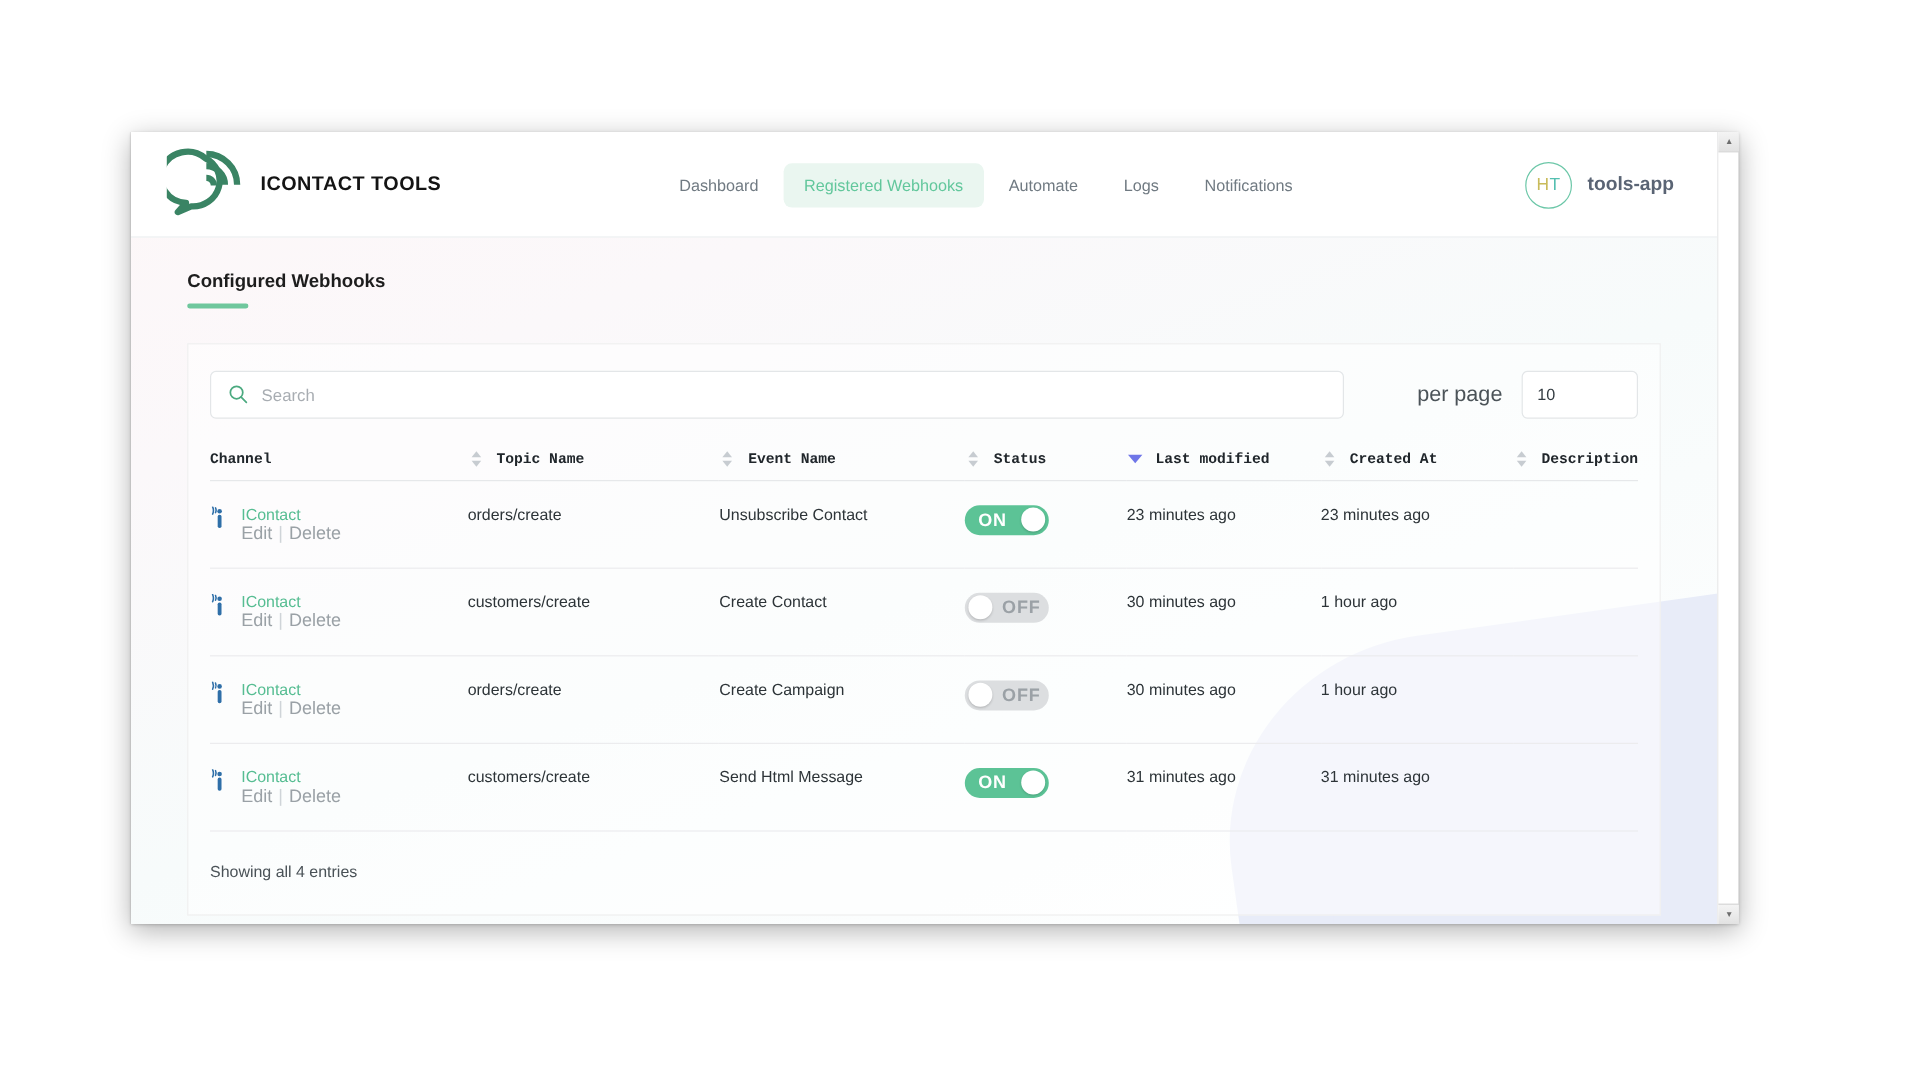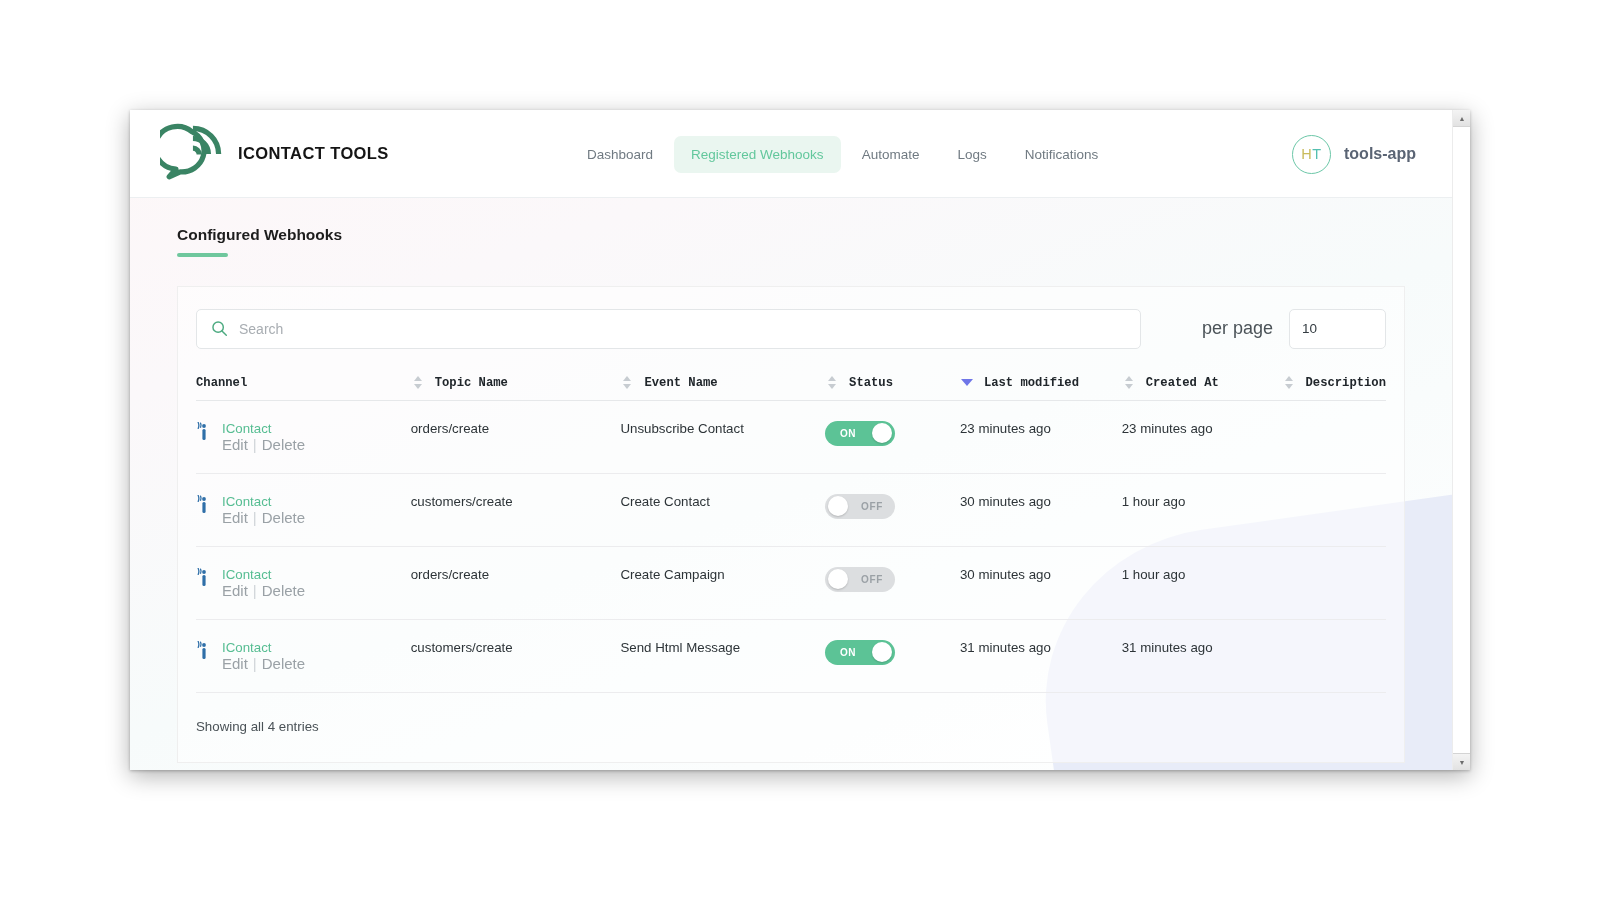--- a/index.html
+++ b/index.html
@@ -6,21 +6,21 @@
   html, body {
     width: 1600px; height: 900px;
     background: #ffffff;
     font-family: "Liberation Sans", sans-serif;
     overflow: hidden;
   }
 
   
   #window-shell {
     position: absolute;
-    left: 130px; top: 110px;
+    left: 109px; top: 110px;
     width: 1340px; height: 660px;
     background: #a3a3a3;
     box-shadow: 0 6px 22px rgba(0,0,0,0.30), 0 1px 3px rgba(0,0,0,0.25);
     overflow: hidden;
   }
 
   #viewport {
     position: absolute;
     left: 0; top: 0;
     width: 1322px; height: 660px;
@@ -211,21 +211,21 @@
   }
   .toggle .knob {
     position: absolute; top: 2.5px;
     width: 20px; height: 20px; border-radius: 50%;
     background: #ffffff;
     box-shadow: 0 1px 2px rgba(0,0,0,0.18);
   }
   .toggle .tlabel {
     position: absolute; top: 0; height: 25px;
     display: flex; align-items: center;
-    font-size: 10px; font-weight: bold; letter-spacing: 0.7px;
+    font-size: 15px; font-weight: bold; letter-spacing: 0.7px;
   }
   .toggle.on { background: #5cc396; }
   .toggle.on .knob { right: 3px; }
   .toggle.on .tlabel { left: 0; right: 24px; justify-content: center; color: #ffffff; }
   .toggle.off { background: #dcdee0; }
   .toggle.off .knob { left: 3px; }
   .toggle.off .tlabel { left: 24px; right: 0; justify-content: center; color: #9ba1a6; }
 
   #table-footer {
     margin-top: 26px;

